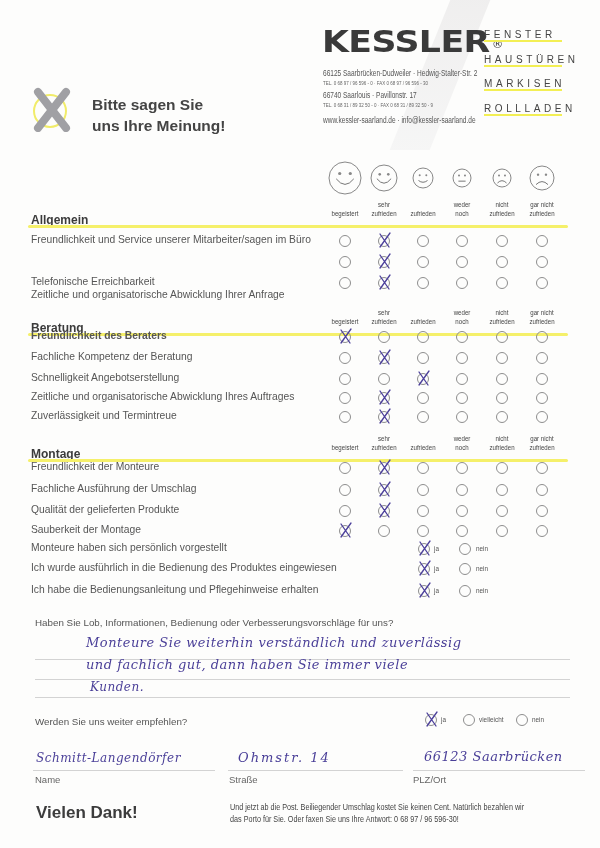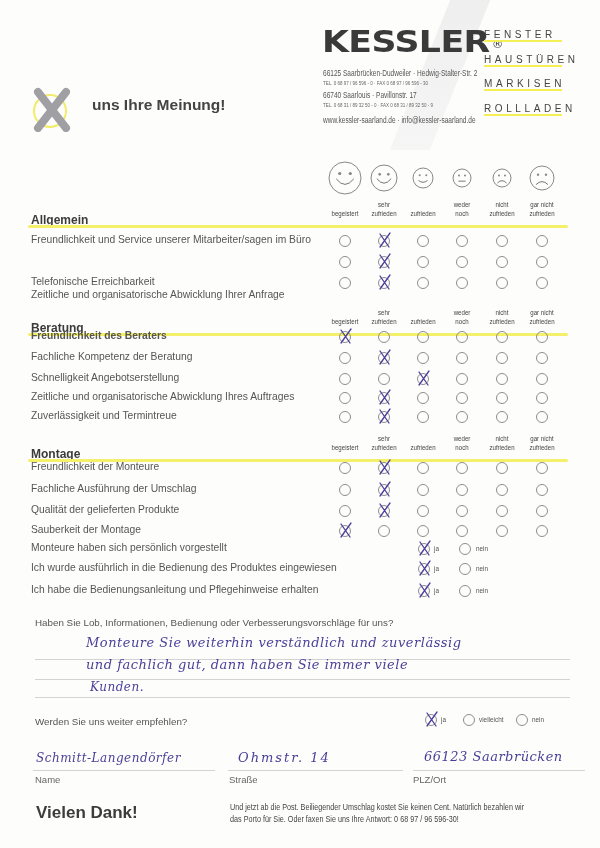--- a/index.html
+++ b/index.html
@@ -75,20 +75,21 @@
 <body>
 
 <div class="diag-stripe"></div>
 
 <svg class="abs logo-x" viewBox="0 0 44 46">
   <circle cx="20" cy="25" r="16" fill="none" stroke="#f1ec6a" stroke-width="2"></circle>
   <line x1="8" y1="6" x2="36" y2="42" stroke="#a0a0a4" stroke-width="8" stroke-linecap="round"></line>
   <line x1="36" y1="6" x2="8" y2="42" stroke="#a0a0a4" stroke-width="8" stroke-linecap="round"></line>
 </svg>
 <div class="abs headline">
+  <div>Bitte sagen Sie</div>
   <div>uns Ihre Meinung!</div>
 </div>
 
 <div class="abs brand"><span>KESSLER</span><sup>®</sup></div>
 
 <div class="abs products">
   <span class="product">FENSTER</span>
   <span class="product">HAUSTÜREN</span>
   <span class="product">MARKISEN</span>
   <span class="product">ROLLLADEN</span>

